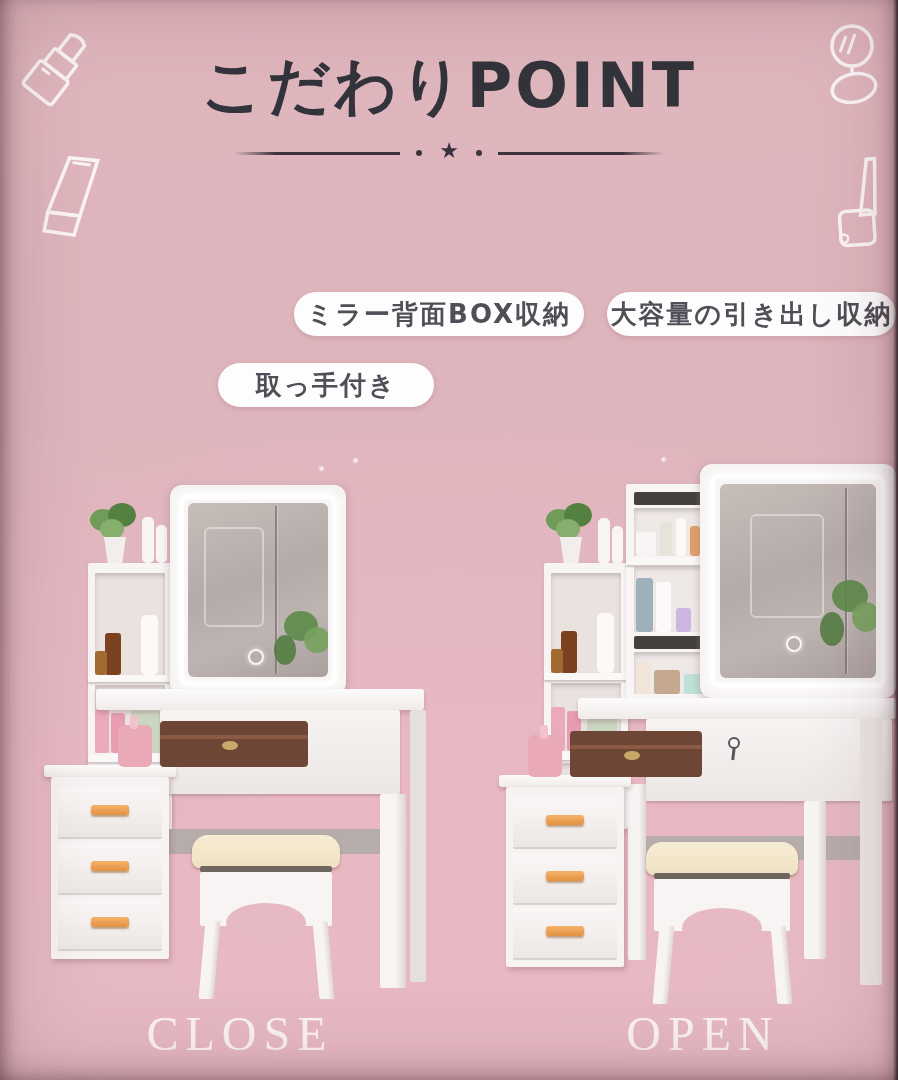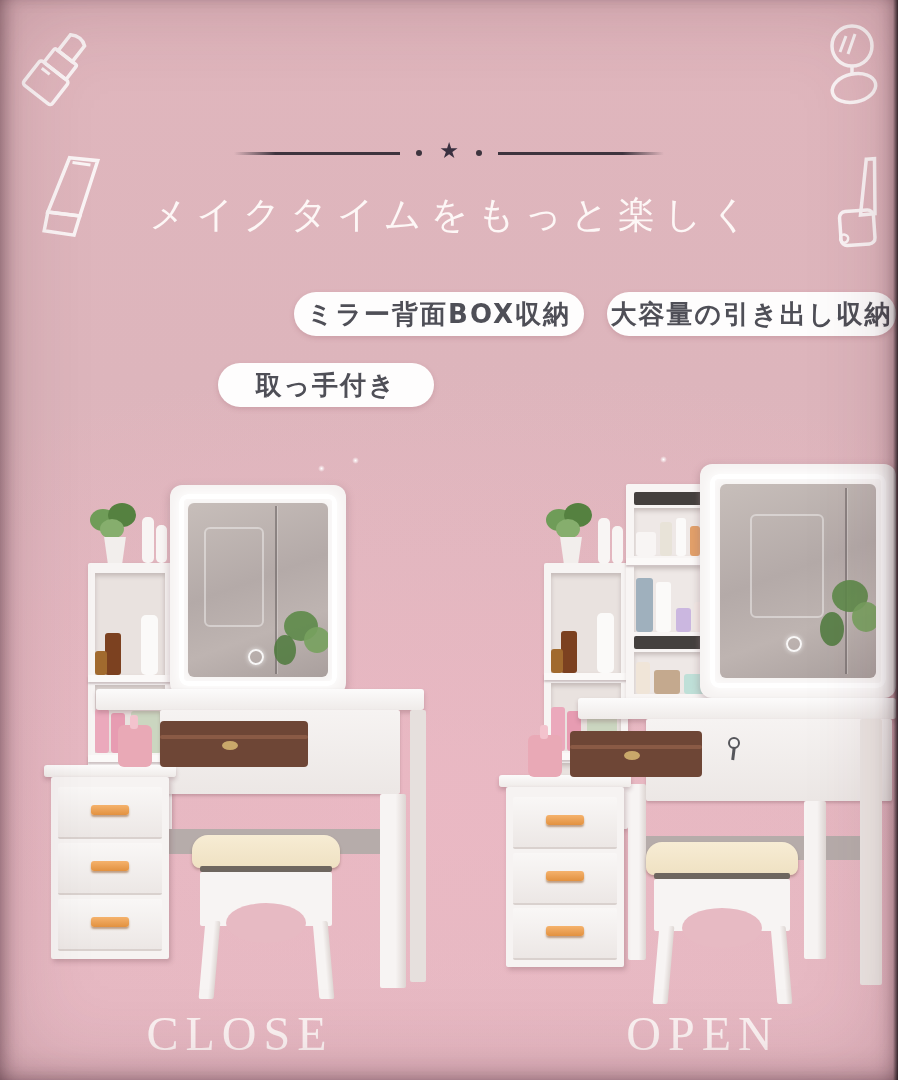--- a/index.html
+++ b/index.html
@@ -93,28 +93,28 @@
     <path d="M18 8 L46 4 L42 62 L10 66 Z" stroke="#fff" stroke-width="3.5"></path>
     <path d="M10 66 L42 62 L41 82 L11 85 Z" stroke="#fff" stroke-width="3.5"></path>
     <line x1="22" y1="12" x2="40" y2="10" stroke="#fff" stroke-width="3"></line>
   </svg>
   <svg class="decor" style="left:820px;top:152px;transform:rotate(10deg);" width="70" height="108" viewBox="0 0 70 108" fill="none">
     <path d="M38 6 L46 4 L56 58 L42 62 Z" stroke="#fff" stroke-width="3.5"></path>
     <rect x="24" y="58" width="34" height="34" rx="6" stroke="#fff" stroke-width="3.5" transform="rotate(-14 41 75)"></rect>
     <circle cx="30" cy="88" r="4" stroke="#fff" stroke-width="2.5"></circle>
   </svg>
 
+  <div class="title">こだわりPOINT</div>
   <div class="divider">
     <div class="line"></div>
     <div class="line right"></div>
     <div class="dot" style="left:182px;"></div>
     <div class="dot" style="right:182px;"></div>
     <div class="star">★</div>
   </div>
-  <div class="subtitle">メイクタイムをもっと楽しく</div>
 
   <div class="pill" style="left:294px;top:292px;width:290px;text-align:right;">
     <span>ミラー背面BOX収納</span>
     </div>
   <div class="pill" style="left:218px;top:363px;width:216px;">
     <span>取っ手付き</span>
     </div>
   <div class="pill" style="left:607px;top:292px;width:289px;">
     <span>大容量の引き出し収納</span>
     </div>

